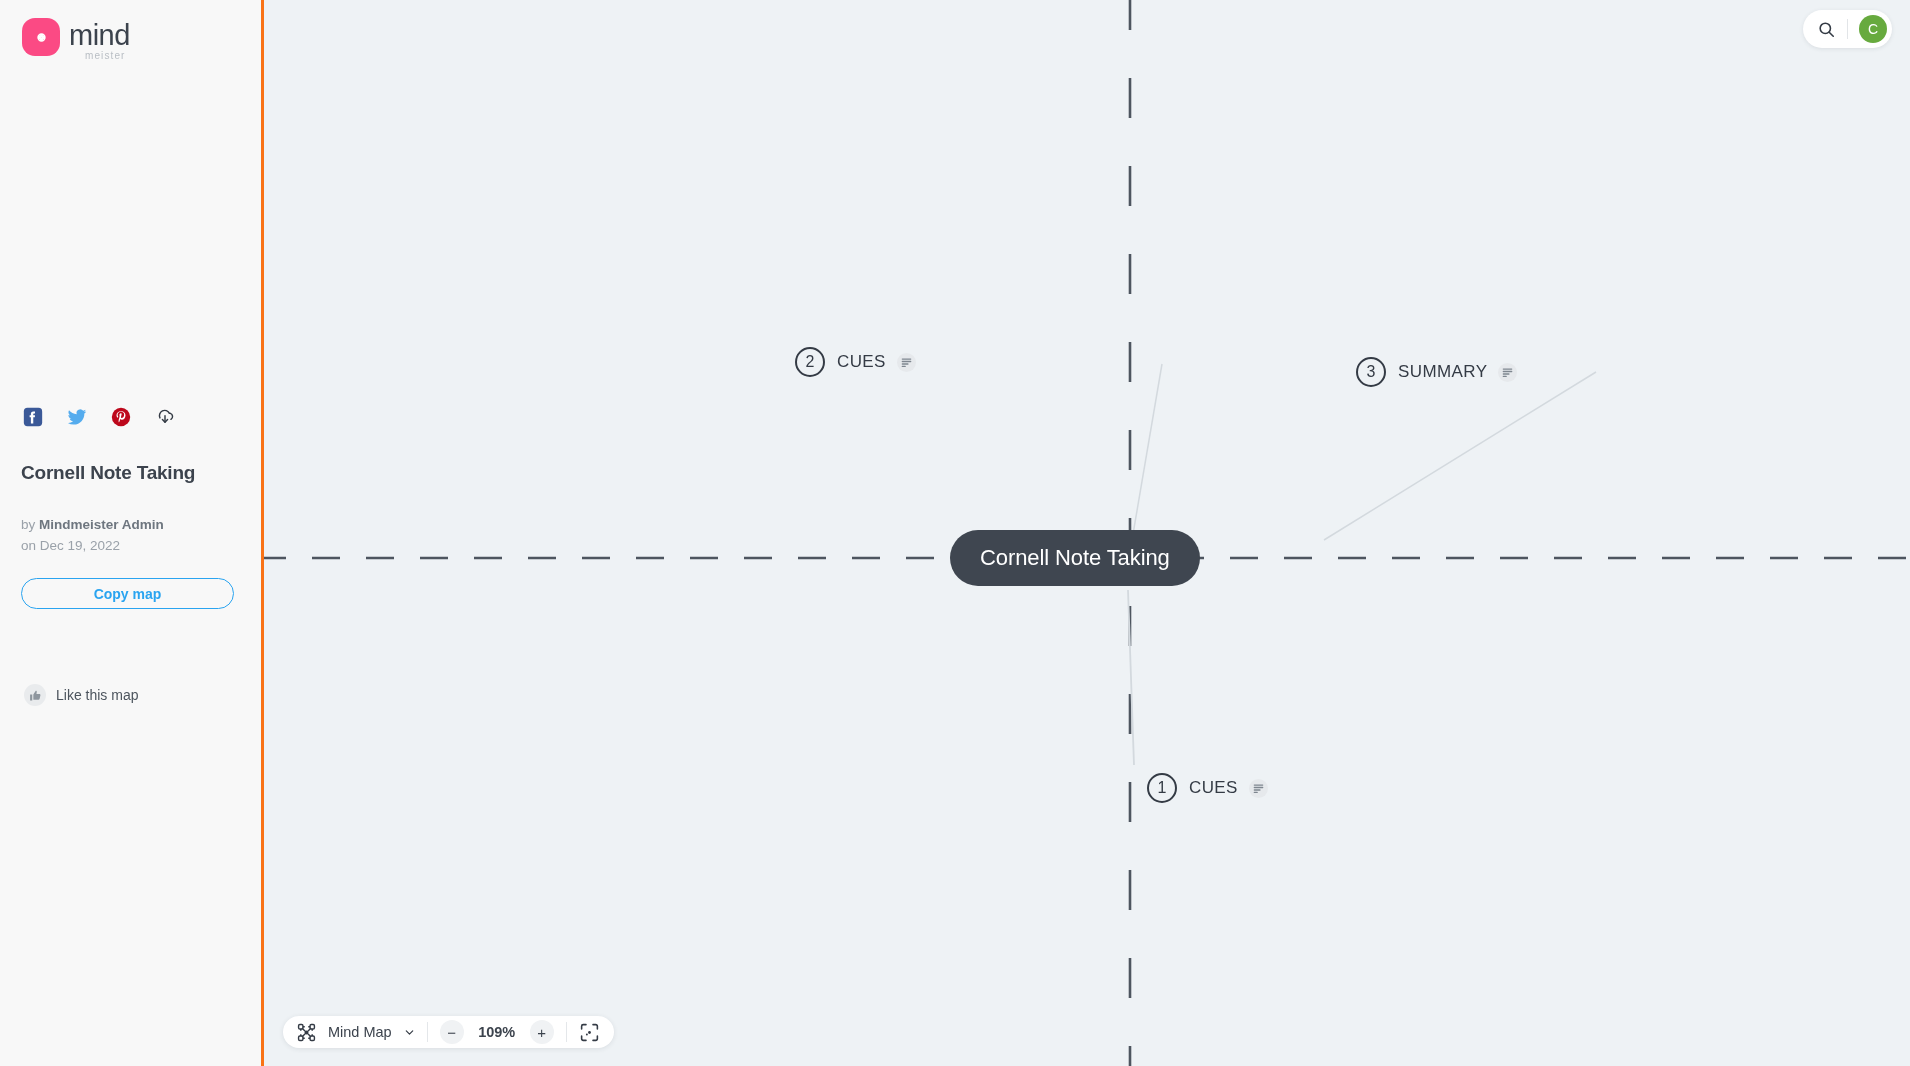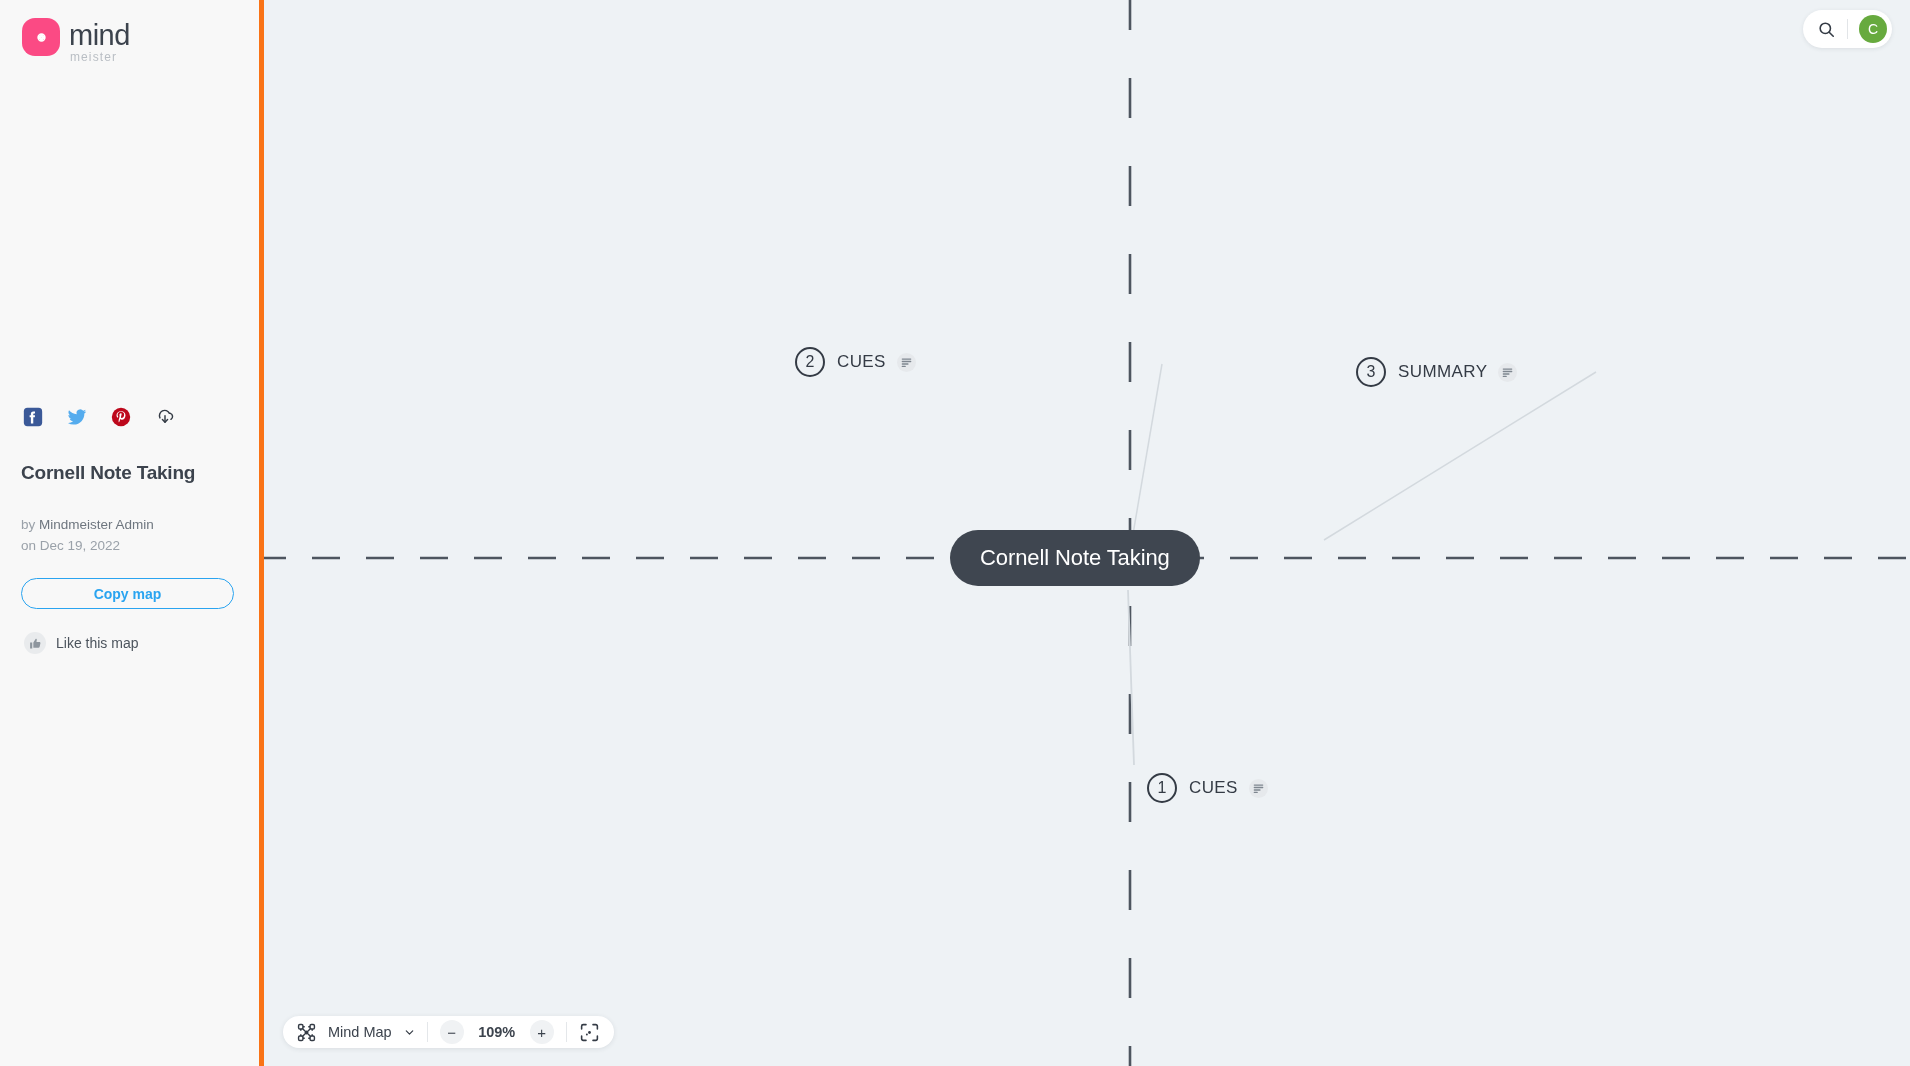--- a/index.html
+++ b/index.html
@@ -9,56 +9,56 @@
     font-family: "Liberation Sans", sans-serif;
     background: #eef2f5;
   }
   #app { position: relative; width: 1910px; height: 1066px; }
 
   
   #sidebar {
     position: absolute; left: 0; top: 0;
     width: 264px; height: 1066px;
     background: #f8f8f8;
-    border-right: 5px solid #f97316;
+    border-right: 3px solid #f97316;
   }
   #logo { position: absolute; left: 22px; top: 18px; display: flex; align-items: flex-start; }
   #logo .mark {
     width: 38px; height: 38px; border-radius: 13px;
     background: #fb4a84;
     display: flex; align-items: center; justify-content: center;
     flex: none;
   }
   #logo .wordmark { margin-left: 9px; line-height: 1; padding-top: 3px; }
   #logo .w1 { font-size: 29px; color: #3c434d; letter-spacing: -0.5px; font-weight: 400; display:block;}
-  #logo .w2 { font-size: 12px; color: #b9bec4; letter-spacing: 1.1px; display:block; margin-top: 1px; margin-left:1px;}
+  #logo .w2 { font-size: 10px; color: #b9bec4; letter-spacing: 1.1px; display:block; margin-top: 1px; margin-left:16px;}
 
   #social { position: absolute; left: 22px; top: 406px; display: flex; gap: 22px; align-items: center; }
   #social .sic { width: 22px; height: 22px; display: block; cursor: pointer; }
 
   #map-title {
     position: absolute; left: 21px; top: 462px;
     font-size: 19px; font-weight: bold; color: #3c434d; letter-spacing: -0.2px;
   }
   #byline {
     position: absolute; left: 21px; top: 514px;
     font-size: 13.5px; color: #9aa1a9; line-height: 21px;
   }
-  #byline b { color: #6e767f; font-weight: normal; }
+  #byline b { color: #6e767f; font-weight: bold; }
 
   #copy-map {
     position: absolute; left: 21px; top: 578px;
     width: 213px; height: 31px;
     border: 1px solid #2aa4f0; border-radius: 16px;
     background: transparent; color: #2aa4f0;
     font-size: 14px; font-weight: bold; font-family: inherit;
     cursor: pointer;
   }
   #like-row {
-    position: absolute; left: 24px; top: 632px;
+    position: absolute; left: 24px; top: 684px;
     display: flex; align-items: center; gap: 10px; cursor: pointer;
   }
   #like-row .thumb {
     width: 22px; height: 22px; border-radius: 50%;
     background: #e9ebed; display:flex; align-items:center; justify-content:center;
   }
   #like-row .ltxt { font-size: 14px; color: #4c545d; }
 
   
   #canvas {

